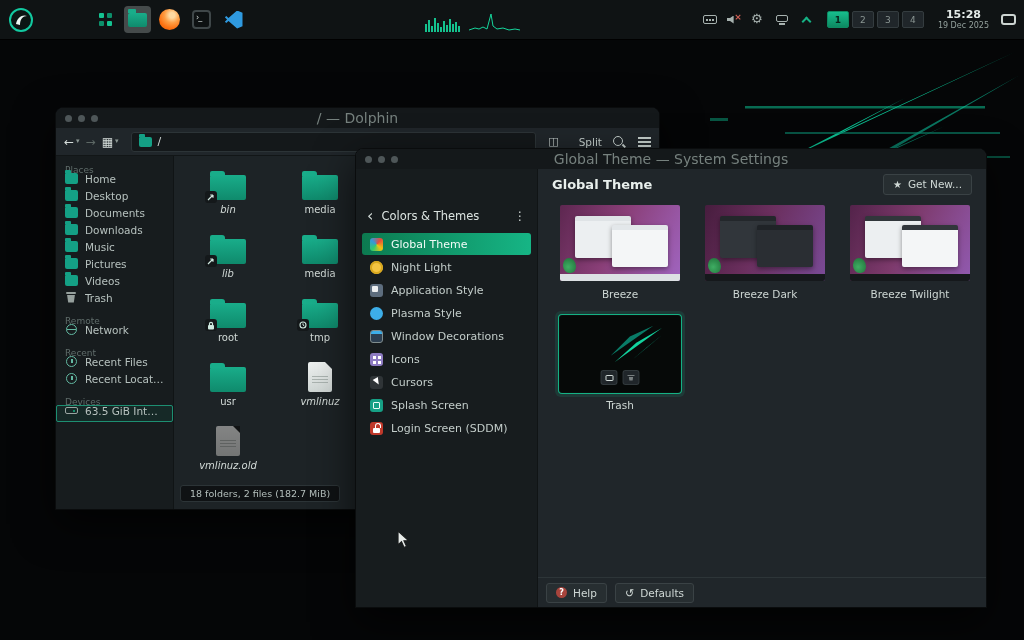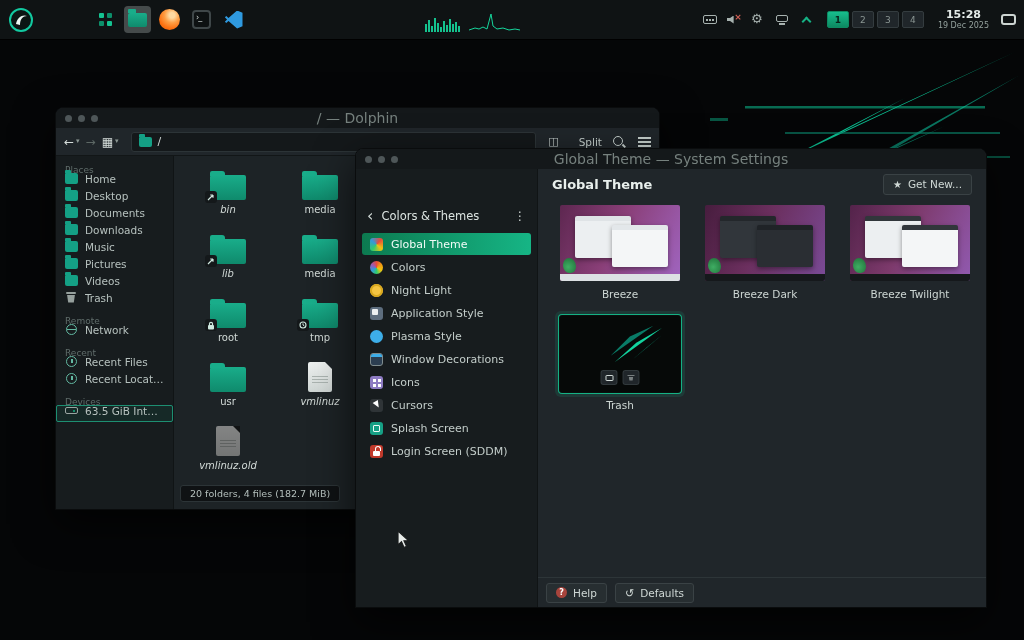--- a/index.html
+++ b/index.html
@@ -441,21 +441,21 @@
             <div class="f-item file-old italic">
               <span class="f-icn">
 
                 <span class="f-file"></span>
 
               </span>
               <span class="f-name">vmlinuz.old</span>
             </div>
 
         </div>
-        <div class="d-status">20 folders, 4 files (182.7 MiB)</div>
+        <div class="d-status">18 folders, 2 files (182.7 MiB)</div>
       </div>
     </div>
   </div>
 
   <div id="settings" class="window">
     <div class="titlebar">
       <span class="tb-dots">
         <span class="tb-dot"></span>
         <span class="tb-dot"></span>
         <span class="tb-dot"></span>
@@ -469,24 +469,20 @@
           <span class="s-side-title">Colors &amp; Themes</span>
           <span class="s-kebab"></span>
         </div>
         <div class="s-list">
 
             <div class="s-item selected">
               <span class="c-ic global-theme"></span>
               <span>Global Theme</span>
             </div>
 
-            <div class="s-item">
-              <span class="c-ic colors"></span>
-              <span>Colors</span>
-            </div>
 
             <div class="s-item">
               <span class="c-ic night-light"></span>
               <span>Night Light</span>
             </div>
 
             <div class="s-item">
               <span class="c-ic application-style"></span>
               <span>Application Style</span>
             </div>

